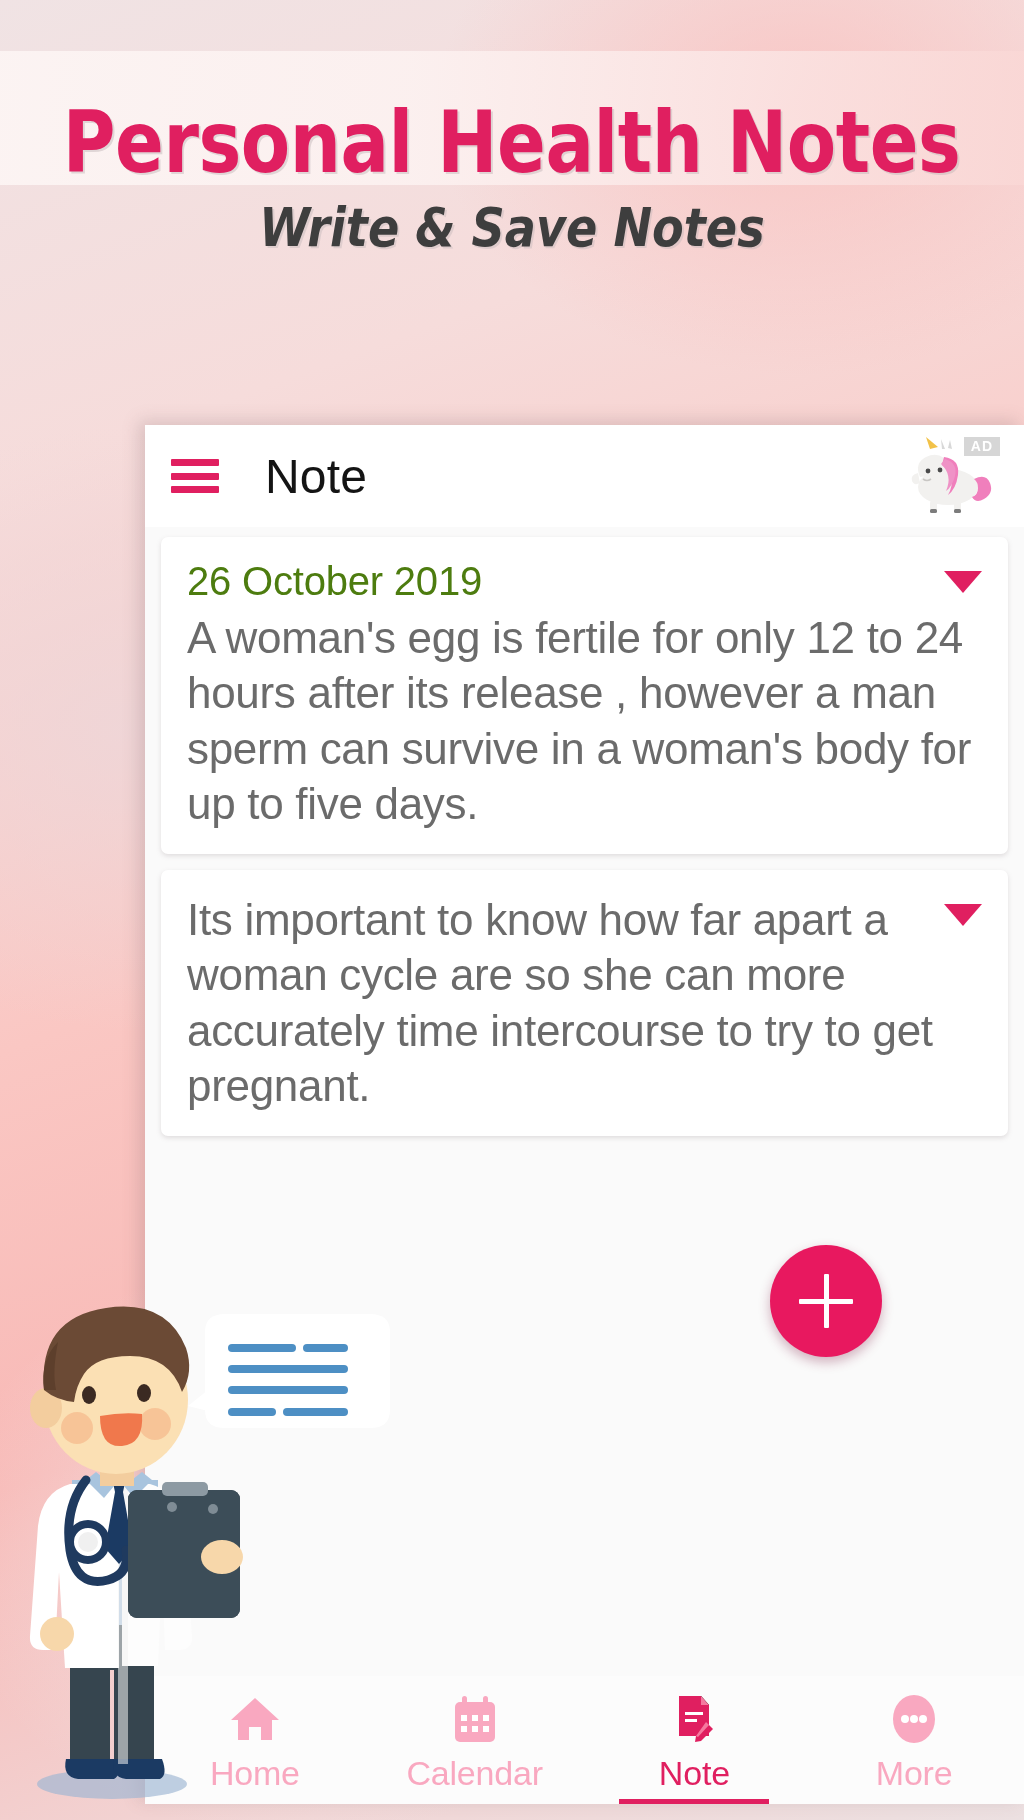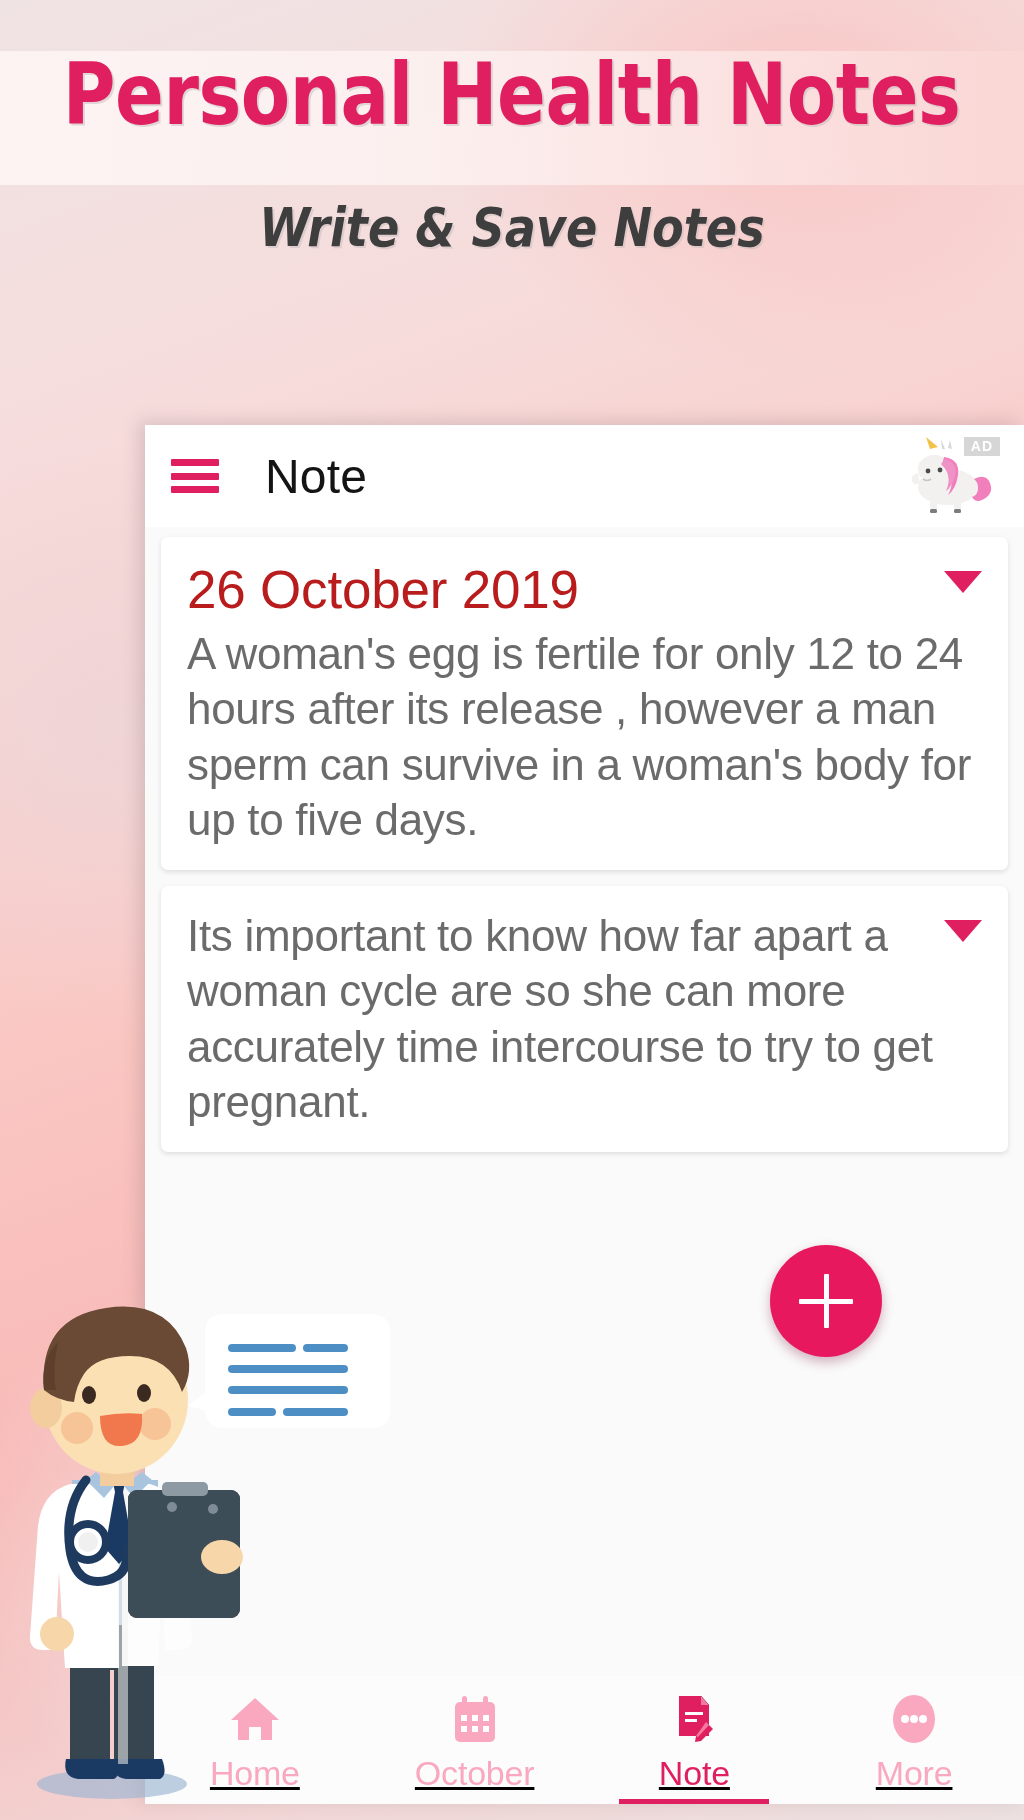--- a/index.html
+++ b/index.html
@@ -27,21 +27,21 @@
   .banner {
     position: absolute;
     left: 0; top: 51px;
     width: 1024px; height: 134px;
     background: linear-gradient(90deg,
        rgba(252,244,243,0.96) 0%,
        rgba(252,241,240,0.93) 40%,
        rgba(251,230,229,0.86) 72%,
        rgba(250,216,214,0.80) 100%);
     display: flex;
-    align-items: flex-start;
+    align-items: flex-end;
     justify-content: center;
   }
   .banner-title {
     font-family: "DejaVu Sans Condensed", "Liberation Sans Narrow", "Liberation Sans", sans-serif;
     font-weight: 700;
     font-size: 86px;
     letter-spacing: -0.5px;
     color: #e01f60;
     line-height: 1;
     text-shadow: 2px 2px 0 rgba(190,180,182,0.45);
@@ -123,22 +123,22 @@
   }
   .card {
     position: relative;
     background: #ffffff;
     border-radius: 7px;
     box-shadow: 0 2px 5px rgba(130,120,122,0.22);
     padding: 22px 26px 22px 26px;
     margin-bottom: 16px;
   }
   .card-date {
-    font-size: 53px;
-    color: #b91c1c;
+    font-size: 40px;
+    color: #4d7c0f;
     font-weight: 400;
     margin-bottom: 6px;
     letter-spacing: -0.2px;
   }
   .card-body {
     font-size: 44px;
     line-height: 1.26;
     color: #6b6b6b;
     font-weight: 300;
     letter-spacing: -0.3px;
@@ -178,21 +178,20 @@
     width: 879px; height: 128px;
     background: #fcfcfc;
     display: flex;
   }
   .navitem {
     flex: 1 1 0;
     display: flex; flex-direction: column;
     align-items: center; justify-content: flex-start;
     padding-top: 14px;
     position: relative;
-    text-decoration: underline;
   }
   .navlabel {
     font-size: 34px;
     color: #f9a8c0;
     font-weight: 300;
     margin-top: 6px;
     letter-spacing: -0.2px;
   }
   .navitem.active .navlabel { color: #e01f60; }
   .navunderline {
@@ -289,21 +288,21 @@
           <rect x="16" y="6" width="5" height="12" rx="2.5" fill="#f9a8c0"></rect>
           <rect x="37" y="6" width="5" height="12" rx="2.5" fill="#f9a8c0"></rect>
           <rect x="9" y="12" width="40" height="40" rx="5" fill="#f9a8c0"></rect>
           <rect x="15" y="25" width="6" height="6" fill="#ffffff"></rect>
           <rect x="26" y="25" width="6" height="6" fill="#ffffff"></rect>
           <rect x="37" y="25" width="6" height="6" fill="#ffffff"></rect>
           <rect x="15" y="36" width="6" height="6" fill="#ffffff"></rect>
           <rect x="26" y="36" width="6" height="6" fill="#ffffff"></rect>
           <rect x="37" y="36" width="6" height="6" fill="#ffffff"></rect>
         </svg>
-        <div class="navlabel">October</div>
+        <div class="navlabel">Calendar</div>
       </div>
 
       <div class="navitem active">
         <svg class="navicon" viewBox="0 0 58 58">
           <path d="M14 6 L36 6 L44 15 L44 46 L14 46 Z" fill="#e01f60"></path>
           <path d="M36 6 L36 15 L44 15 Z" fill="#f4partial"></path>
           <path d="M36 6 L36 15 L44 15 Z" fill="#f5799f"></path>
           <rect x="20" y="22" width="18" height="3" fill="#ffffff"></rect>
           <rect x="20" y="29" width="12" height="3" fill="#ffffff"></rect>
           <path d="M41 32 L48 39 L36 51 L30 52 L31 46 Z" fill="#e01f60"></path>

